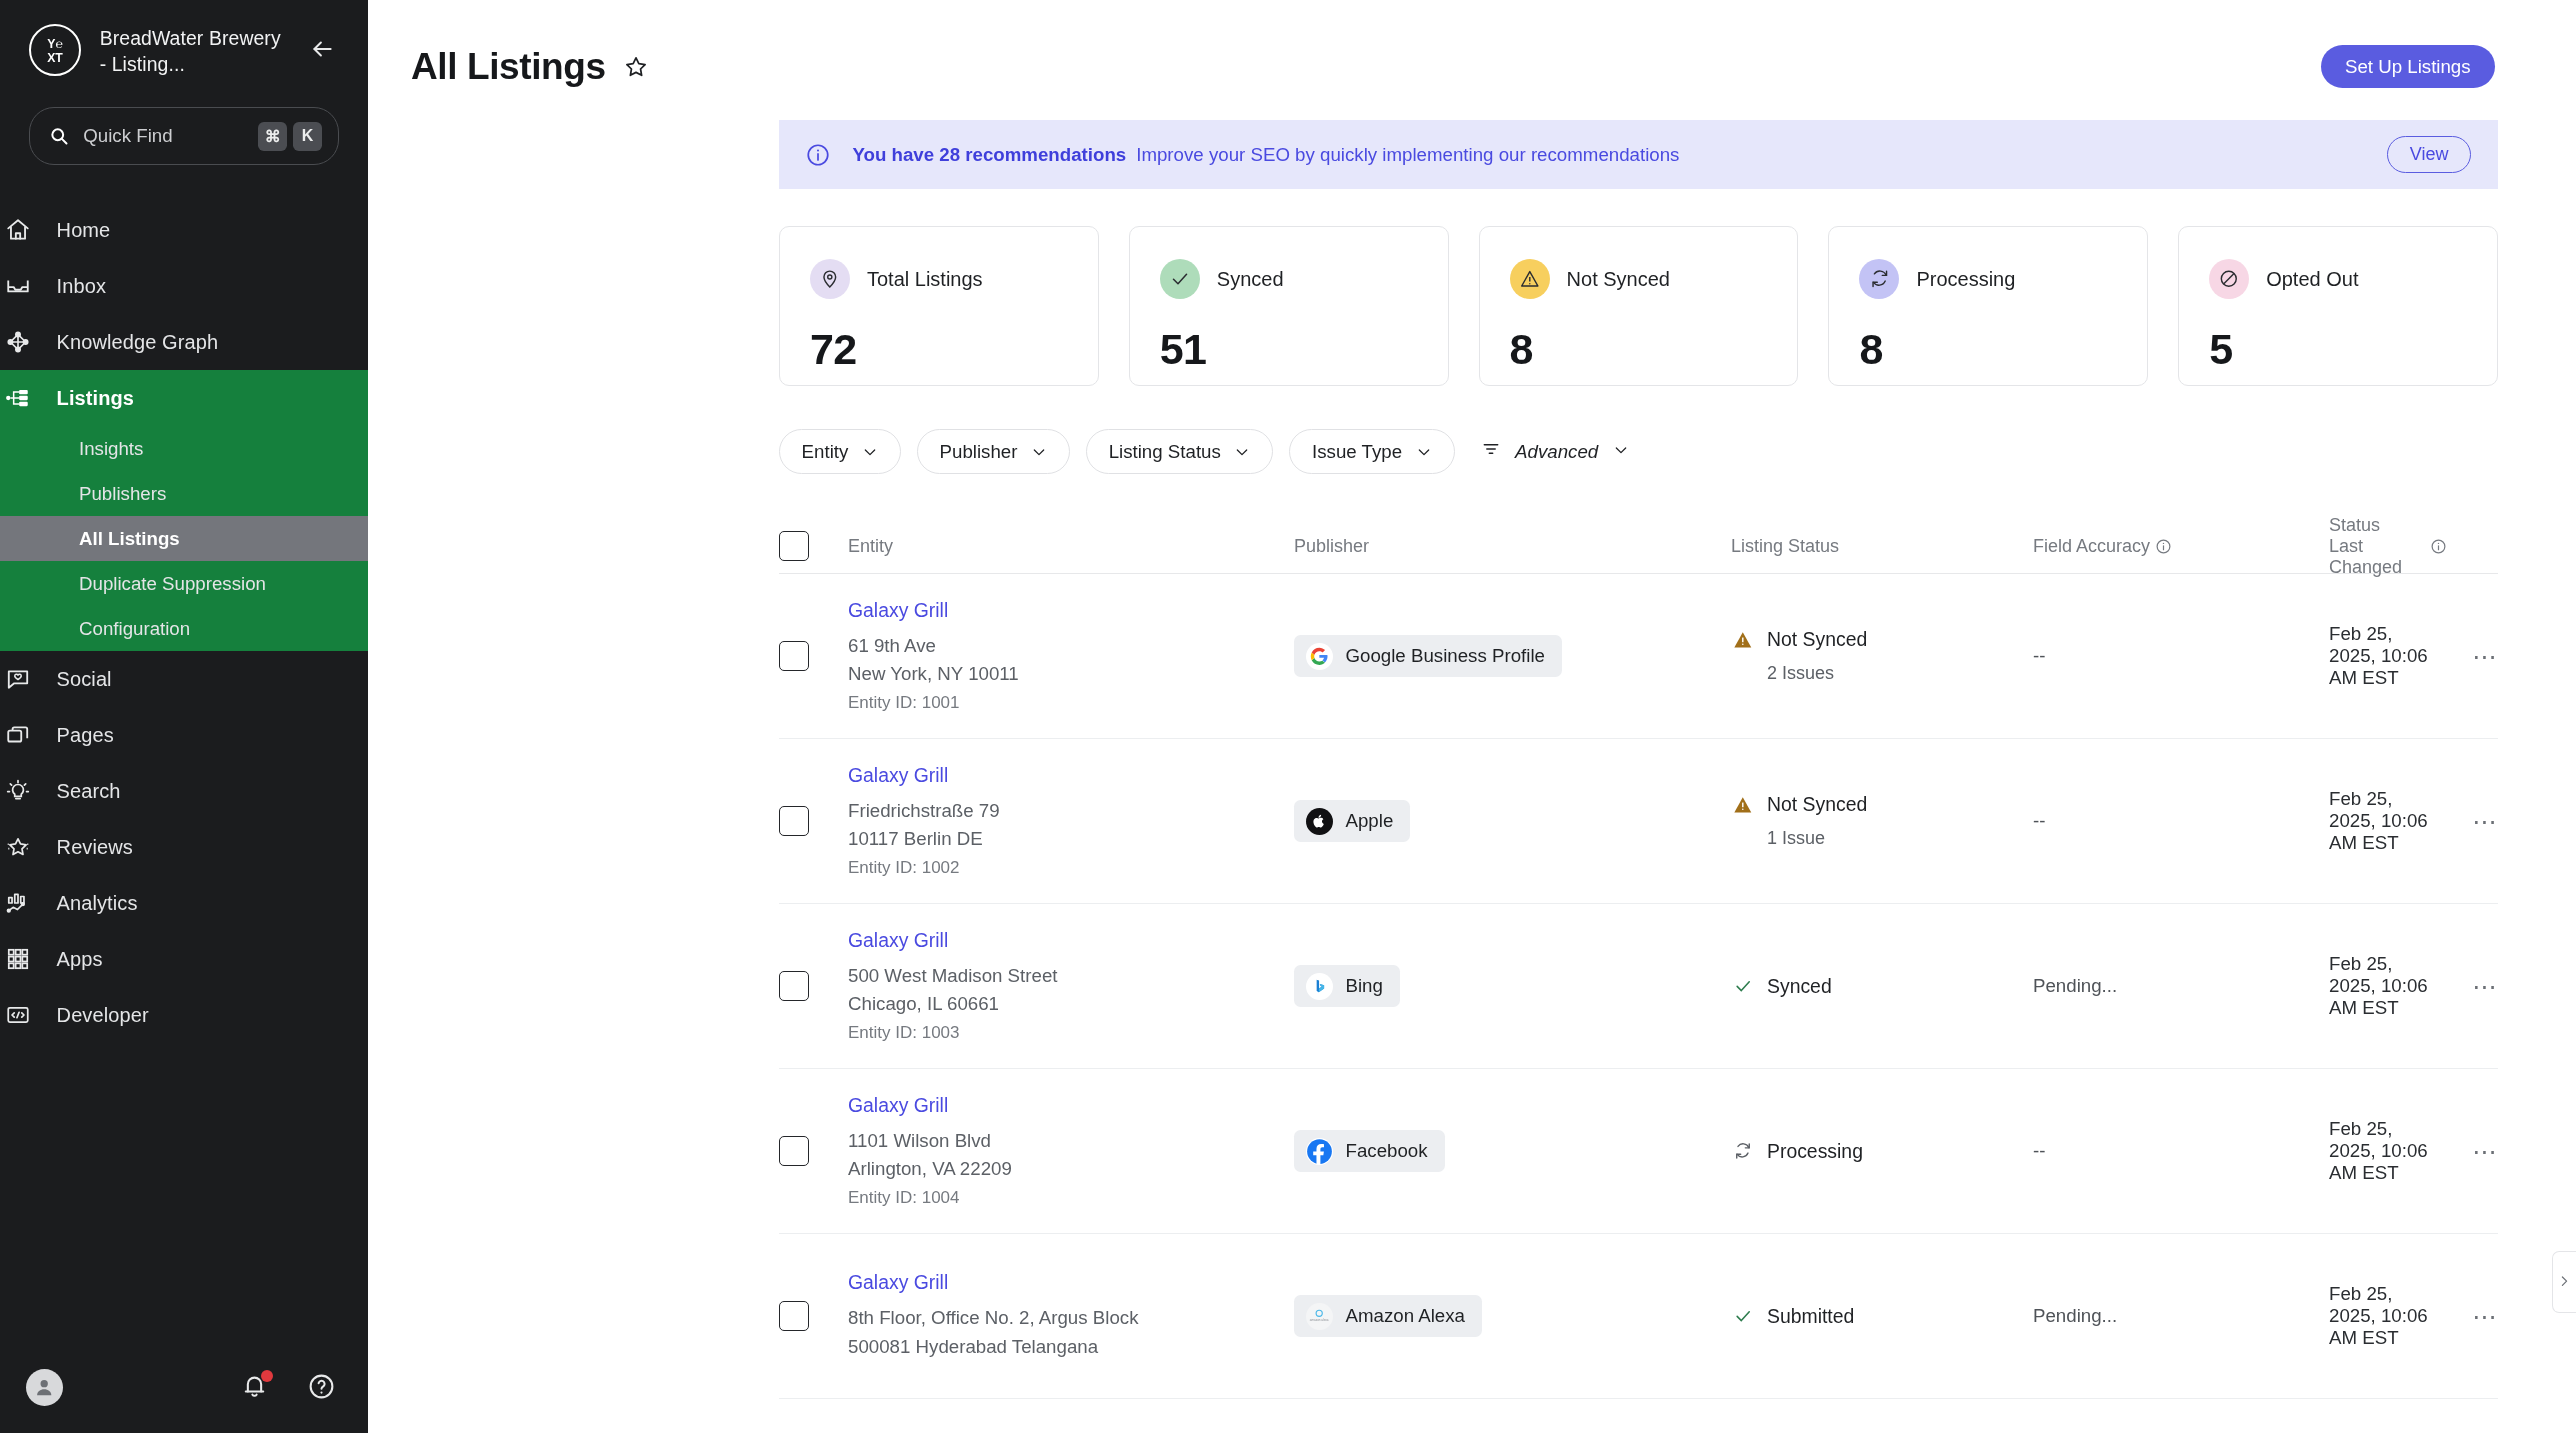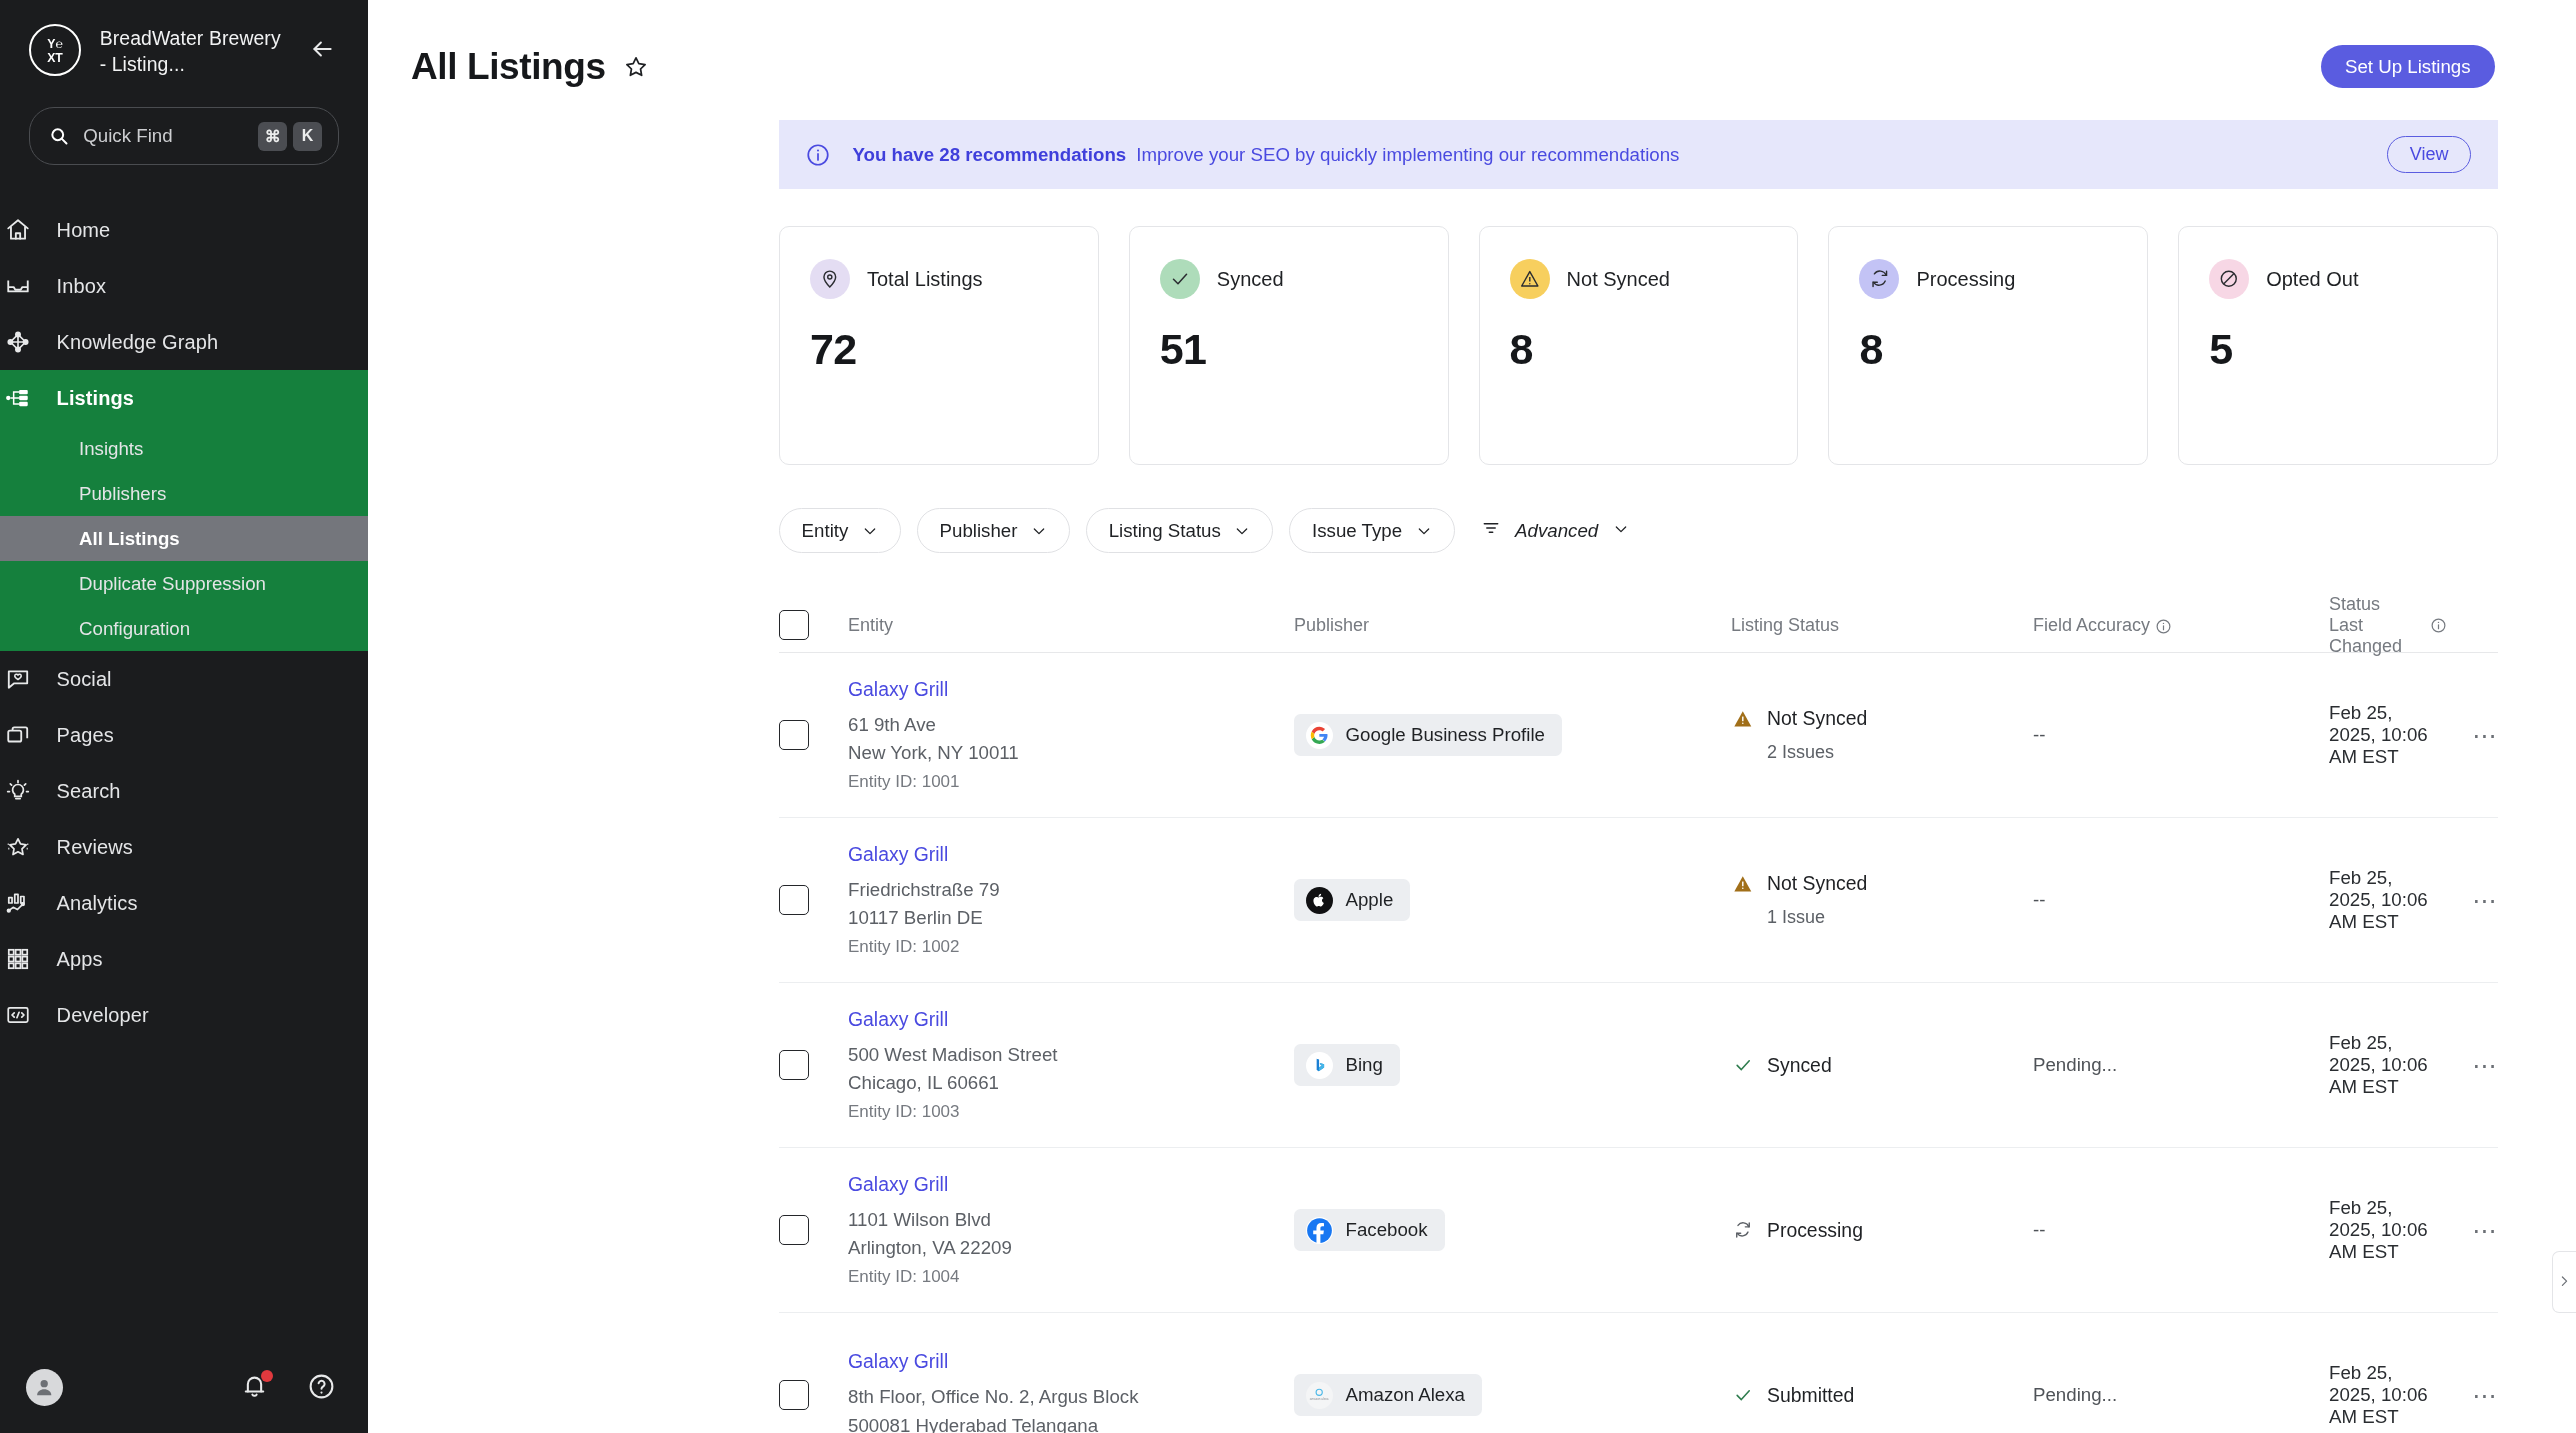--- a/index.html
+++ b/index.html
@@ -93,21 +93,21 @@
   .btn-ghost {
     border:1.1px solid #5a5ce0; color:#4a4ae0; background:transparent;
     border-radius:21.6px; height:37px; padding:0 21.6px; font-size:18px; cursor:pointer;
     font-family:inherit;
   }
 
   
   .stats { display:flex; gap:30px; margin:37px 78px 0 411px; }
   .stat-card {
     flex:1; background:#fff; border:1.1px solid #e4e5e8; border-radius:10px;
-    height:239px; padding:32px 29px 0 30px;
+    height:160px; padding:32px 29px 0 30px;
   }
   .stat-top { display:flex; align-items:center; gap:17px; }
   .stat-bubble { width:40px; height:40px; border-radius:50%; flex:0 0 40px; display:flex; align-items:center; justify-content:center; }
   .stat-label { font-size:20px; color:#1f2124; }
   .stat-value { margin-top:26px; font-size:43px; font-weight:bold; letter-spacing:-0.7px; color:#16181b; }
 
   
   .filters { display:flex; align-items:center; gap:16px; margin:43px 0 0 411px; }
   .chip {
     border:1.1px solid #e0e1e4; background:#fff; border-radius:23px;
@@ -124,21 +124,21 @@
     border-bottom:1.1px solid #e7e8ea; font-size:18px; color:#767a80;
   }
   .cb-cell { width:69px; flex:0 0 69px; display:flex; align-items:center; }
   .checkbox {
     width:30px; height:30px; border:1.8px solid #24262a; border-radius:5px;
     background:#fff; cursor:pointer;
   }
   .col-entity { width:446px; flex:0 0 446px; }
   .col-pub { width:437px; flex:0 0 437px; }
   .col-status { width:302px; flex:0 0 302px; }
-  .col-acc { width:296px; flex:0 0 296px; display:flex; align-items:flex-end; gap:4px; }
+  .col-acc { width:296px; flex:0 0 296px; display:flex; align-items:center; gap:4px; }
   .col-date { flex:1; display:flex; align-items:center; gap:26px; }
   .col-menu { width:65px; flex:0 0 65px; text-align:right; }
   .info-i { width:18.7px; height:18.7px; display:inline-flex; align-items:center; justify-content:center; cursor:pointer; }
 
   .trow {
     display:flex; align-items:center; min-height:165px;
     border-bottom:1.1px solid #eceef0;
   }
   .entity-cell { width:446px; flex:0 0 446px; padding-right:14.4px; }
   .entity-name { color:#4a4ae0; font-size:19.4px; margin-bottom:10px; cursor:pointer; }

